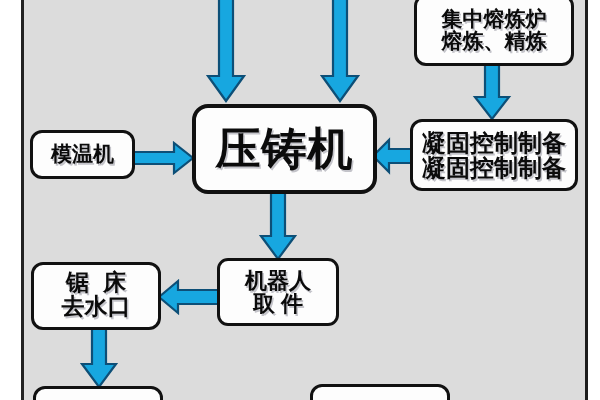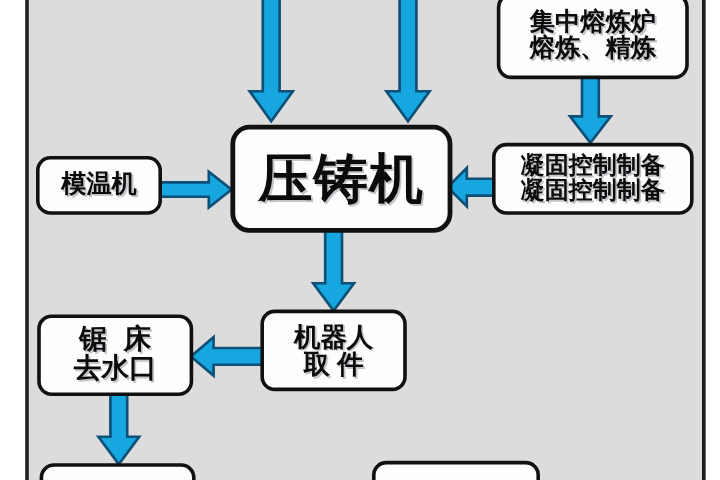--- a/index.html
+++ b/index.html
@@ -72,27 +72,28 @@
     font-size: 21px;
     text-align: center;
   }
   #node-melting-furnace {
     left: 414px; top: -6px;
     width: 160px; height: 72px;
     font-size: 21px;
   }
   #node-slurry {
     left: 410px; top: 119px;
-    width: 168px; height: 60px;
-    font-size: 20px;
+    width: 168px; height: 72px;
+    font-size: 24px;
   }
   #node-robot {
     left: 217px; top: 258px;
     width: 122px; height: 68px;
     font-size: 22px;
+    border-radius: 11px;
   }
   #node-saw {
     left: 31px; top: 262px;
     width: 130px; height: 68px;
     font-size: 23px;
     font-family: Liberation Mono, monospace;
   }
   
   #node-bottom-left {
     left: 33px; top: 386px;

